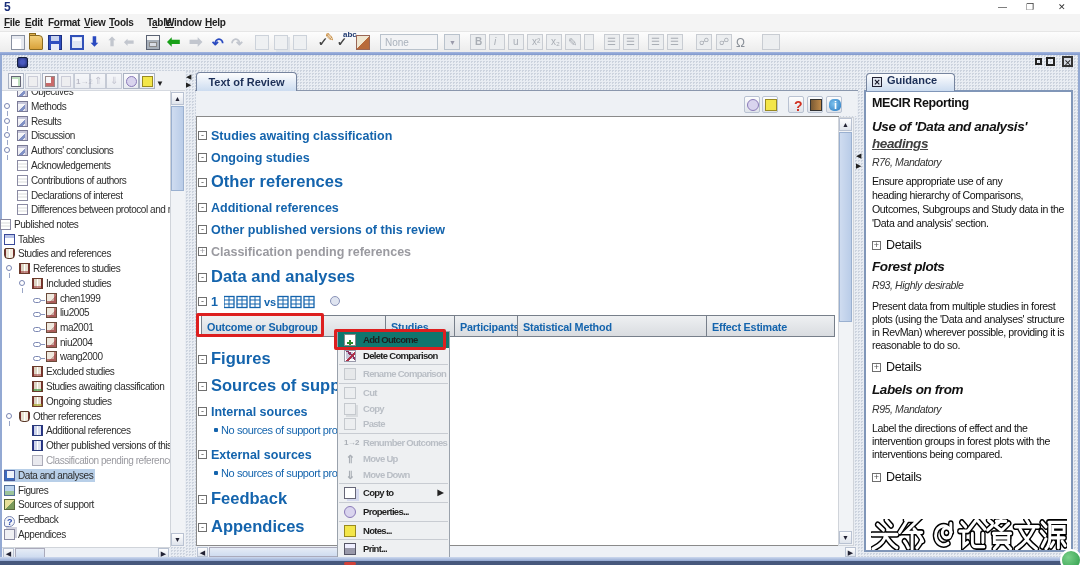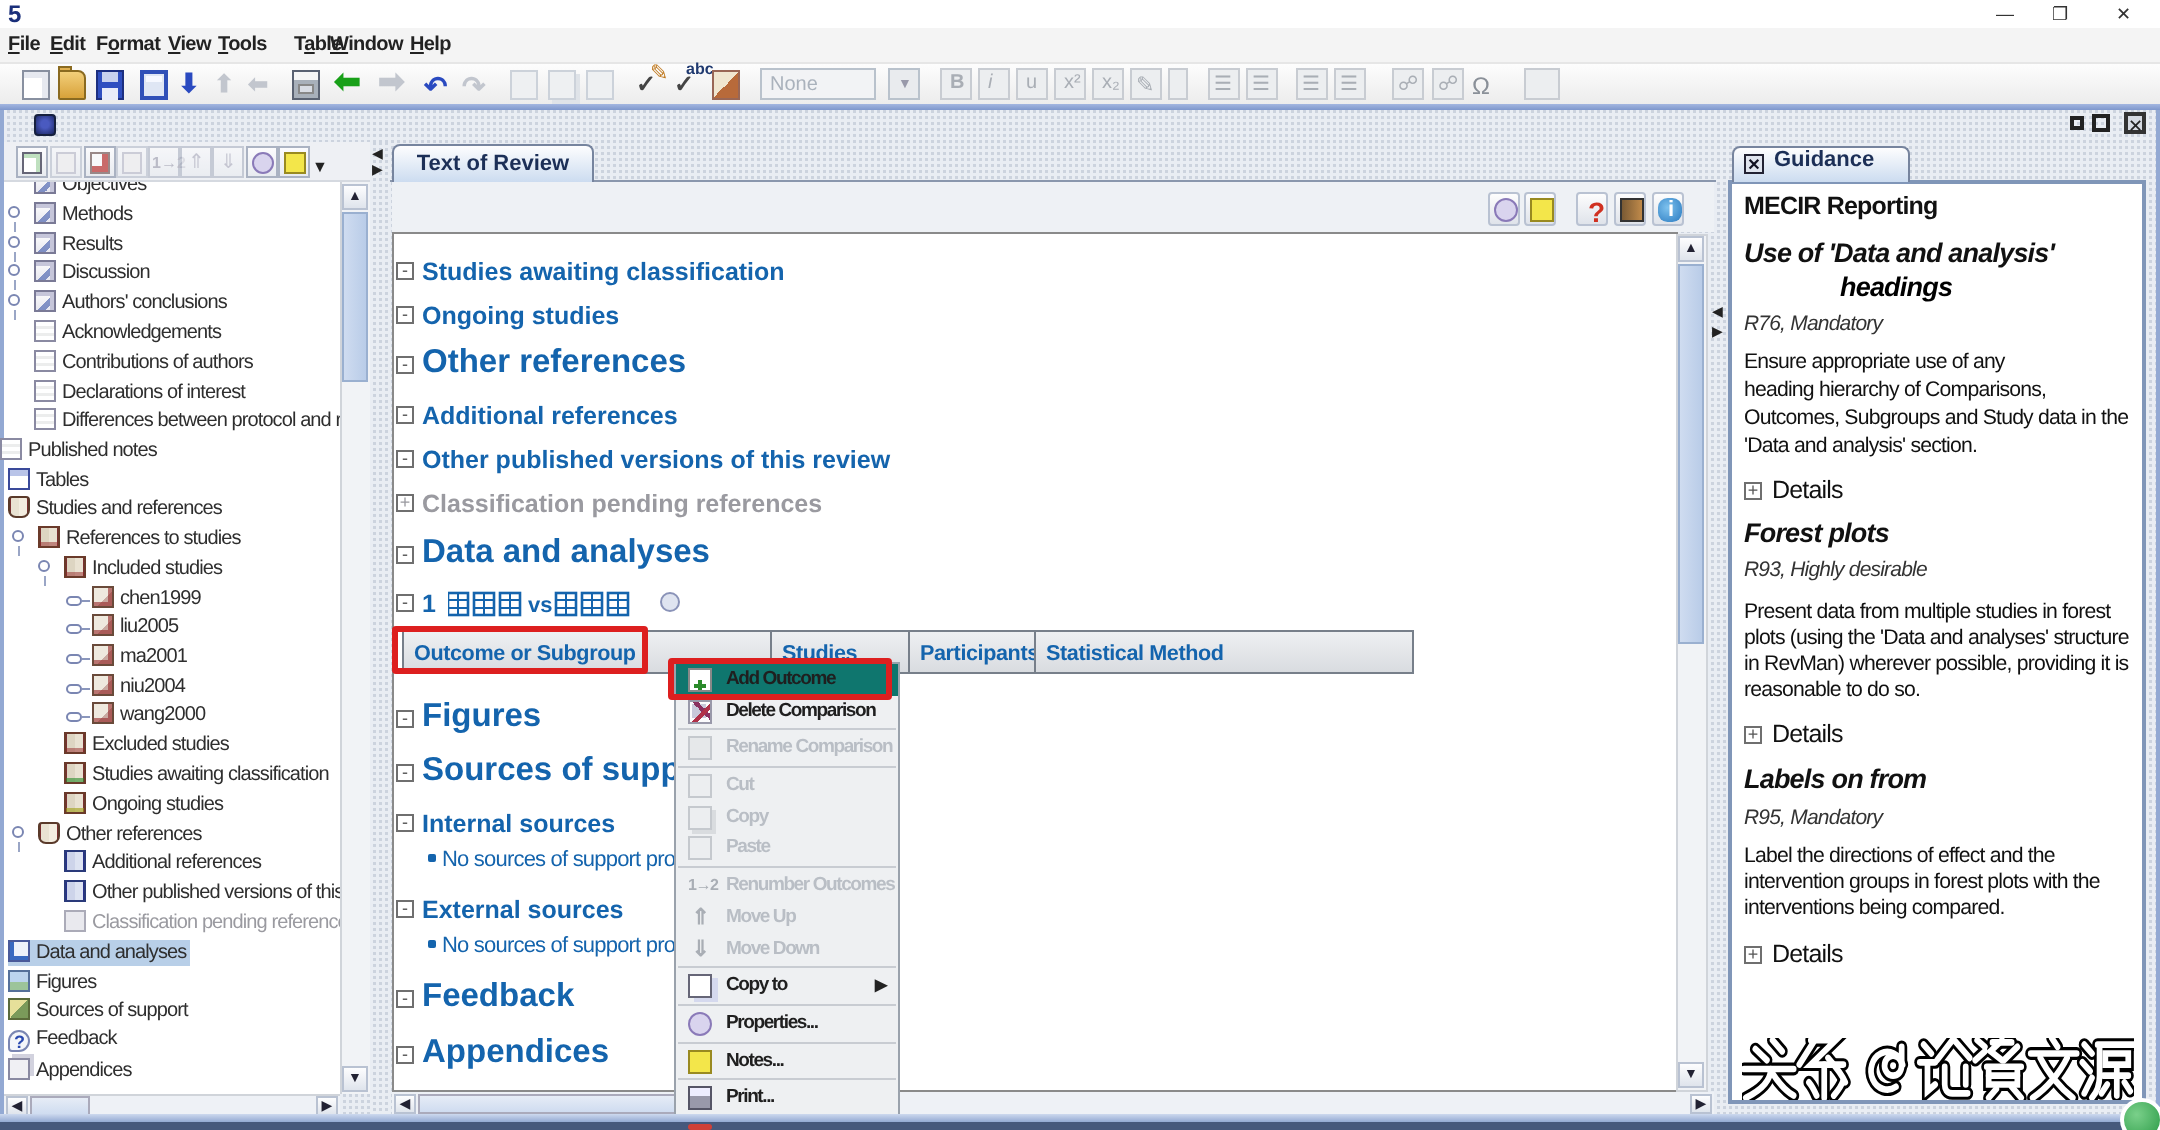--- a/index.html
+++ b/index.html
@@ -293,20 +293,21 @@
     <div class="h2" style="left:211px; top:448px;">External sources</div>
   <div class="bullet" style="left:214px; top:467px;"><span style="display:inline-block;width:4px;height:4px;background:#1464ad;border-radius:1px;margin-right:3px;vertical-align:2px;"></span>No sources of support provided</div>
   <div class="expander" style="left:198px; top:495px; color:#555;">-</div>
     <div class="h1" style="left:211px; top:489px;">Feedback</div>
   <div class="expander" style="left:198px; top:523px; color:#555;">-</div>
     <div class="h1" style="left:211px; top:517px;">Appendices</div>
   <div class="thcell" style="left:201px; width:185px;"><span style="">Outcome or Subgroup</span></div>
   <div class="thcell" style="left:385px; width:70px;"><span style="text-decoration:underline;">Studies</span></div>
   <div class="thcell" style="left:454px; width:64px;"><span style="">Participants</span></div>
   <div class="thcell" style="left:517px; width:190px;"><span style="">Statistical Method</span></div>
+  <div class="thcell" style="left:706px; width:129px;"><span style="">Effect Estimate</span></div>
   <svg class="abs" width="105" height="14" style="left:224px;top:295px;">
       <rect x="0" y="1.5" width="10" height="11" fill="none" stroke="#1464ad" stroke-width="1.3"></rect>
       <path d="M0 5 h10 M0 9 h10 M5 1.5 v11" stroke="#1464ad" stroke-width="1" fill="none"></path>
       <rect x="13" y="1.5" width="10" height="11" fill="none" stroke="#1464ad" stroke-width="1.3"></rect>
       <path d="M13 5 h10 M13 9 h10 M18 1.5 v11" stroke="#1464ad" stroke-width="1" fill="none"></path>
       <rect x="26" y="1.5" width="10" height="11" fill="none" stroke="#1464ad" stroke-width="1.3"></rect>
       <path d="M26 5 h10 M26 9 h10 M31 1.5 v11" stroke="#1464ad" stroke-width="1" fill="none"></path>
       <text x="40" y="11" font-family="Liberation Sans" font-size="11" font-weight="bold" fill="#1464ad">vs</text>
       <rect x="54" y="1.5" width="10" height="11" fill="none" stroke="#1464ad" stroke-width="1.3"></rect>
       <path d="M54 5 h10 M54 9 h10 M59 1.5 v11" stroke="#1464ad" stroke-width="1" fill="none"></path>
@@ -314,21 +315,21 @@
       <path d="M67 5 h10 M67 9 h10 M72 1.5 v11" stroke="#1464ad" stroke-width="1" fill="none"></path>
       <rect x="80" y="1.5" width="10" height="11" fill="none" stroke="#1464ad" stroke-width="1.3"></rect>
       <path d="M80 5 h10 M80 9 h10 M85 1.5 v11" stroke="#1464ad" stroke-width="1" fill="none"></path>
     </svg>
   <span class="abs" style="left:330px;top:296px;width:10px;height:10px;border-radius:50%;border:1.5px solid #8a93b8;background:#dfe4f0;"></span>
 
   <div class="abs" id="gpanel"></div>
   <div class="abs" id="gtab"><span style="position:absolute;left:5px;top:3px;width:10px;height:10px;border:1.5px solid #223;background:#dfe4ee;font-size:8px;line-height:9px;text-align:center;color:#112;">✕</span><span style="margin-left:20px;">Guidance</span></div>
   <div class="gt" style="left:872px; top:96px; font-size:12.5px; font-weight:bold; font-style:normal; color:#111;">MECIR Reporting</div>
   <div class="gt" style="left:872px; top:119px; font-size:13.5px; font-weight:bold; font-style:italic; color:#111;">Use of 'Data and analysis'</div>
-  <div class="gt" style="left:920px; top:136px; font-size:13.5px; font-weight:bold; font-style:italic; color:#000000;">headings</div>
+  <div class="gt" style="left:872px; top:136px; font-size:13.5px; font-weight:bold; font-style:italic; color:#404040;text-decoration:underline;">headings</div>
   <div class="gt" style="left:872px; top:156px; font-size:10.5px; font-weight:normal; font-style:italic; color:#333;">R76, Mandatory</div>
   <div class="gt" style="left:872px; top:175px; font-size:10.6px; font-weight:normal; font-style:normal; color:#111;">Ensure appropriate use of any</div>
   <div class="gt" style="left:872px; top:189px; font-size:10.6px; font-weight:normal; font-style:normal; color:#111;">heading hierarchy of Comparisons,</div>
   <div class="gt" style="left:872px; top:203px; font-size:10.6px; font-weight:normal; font-style:normal; color:#111;">Outcomes, Subgroups and Study data in the</div>
   <div class="gt" style="left:872px; top:217px; font-size:10.6px; font-weight:normal; font-style:normal; color:#111;">'Data and analysis' section.</div>
   <div class="expander" style="left:872px; top:241px;">+</div>
   <div class="gt" style="left:886px; top:238px; font-size:12.5px; font-weight:normal; font-style:normal; color:#111;">Details</div>
   <div class="gt" style="left:872px; top:259px; font-size:13.5px; font-weight:bold; font-style:italic; color:#111;">Forest plots</div>
   <div class="gt" style="left:872px; top:279px; font-size:10.5px; font-weight:normal; font-style:italic; color:#333;">R93, Highly desirable</div>
   <div class="gt" style="left:872px; top:300px; font-size:10.6px; font-weight:normal; font-style:normal; color:#111;">Present data from multiple studies in forest</div>

